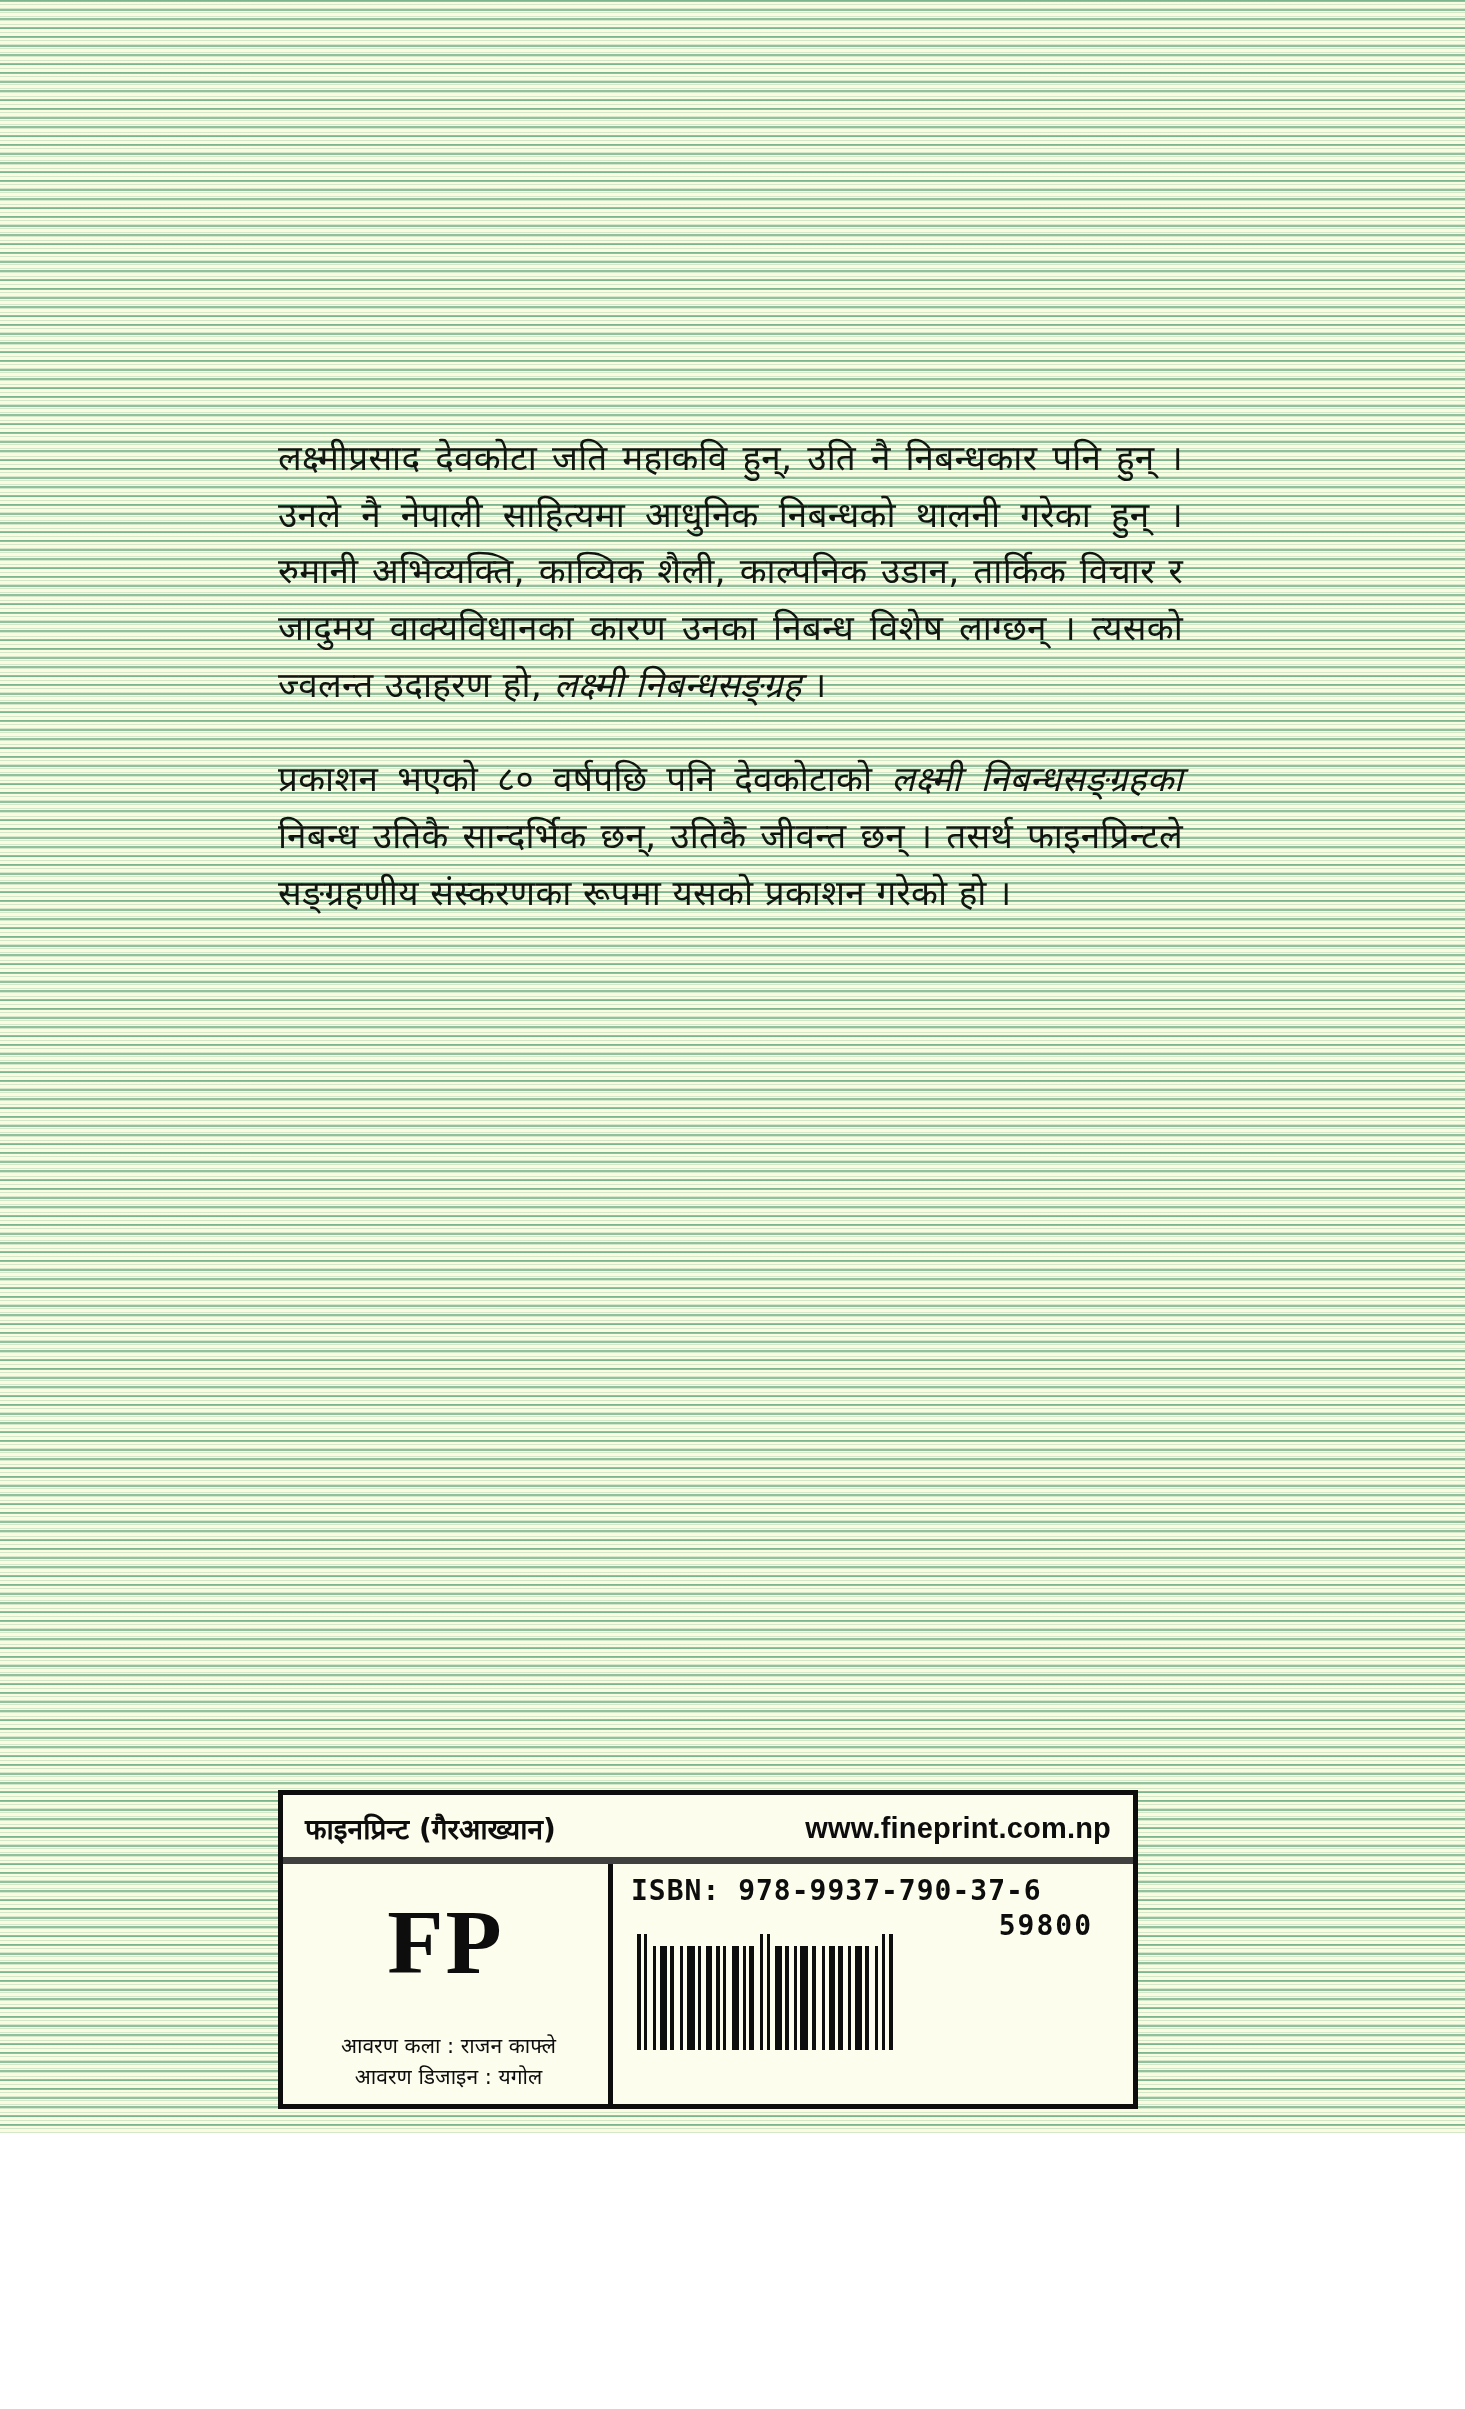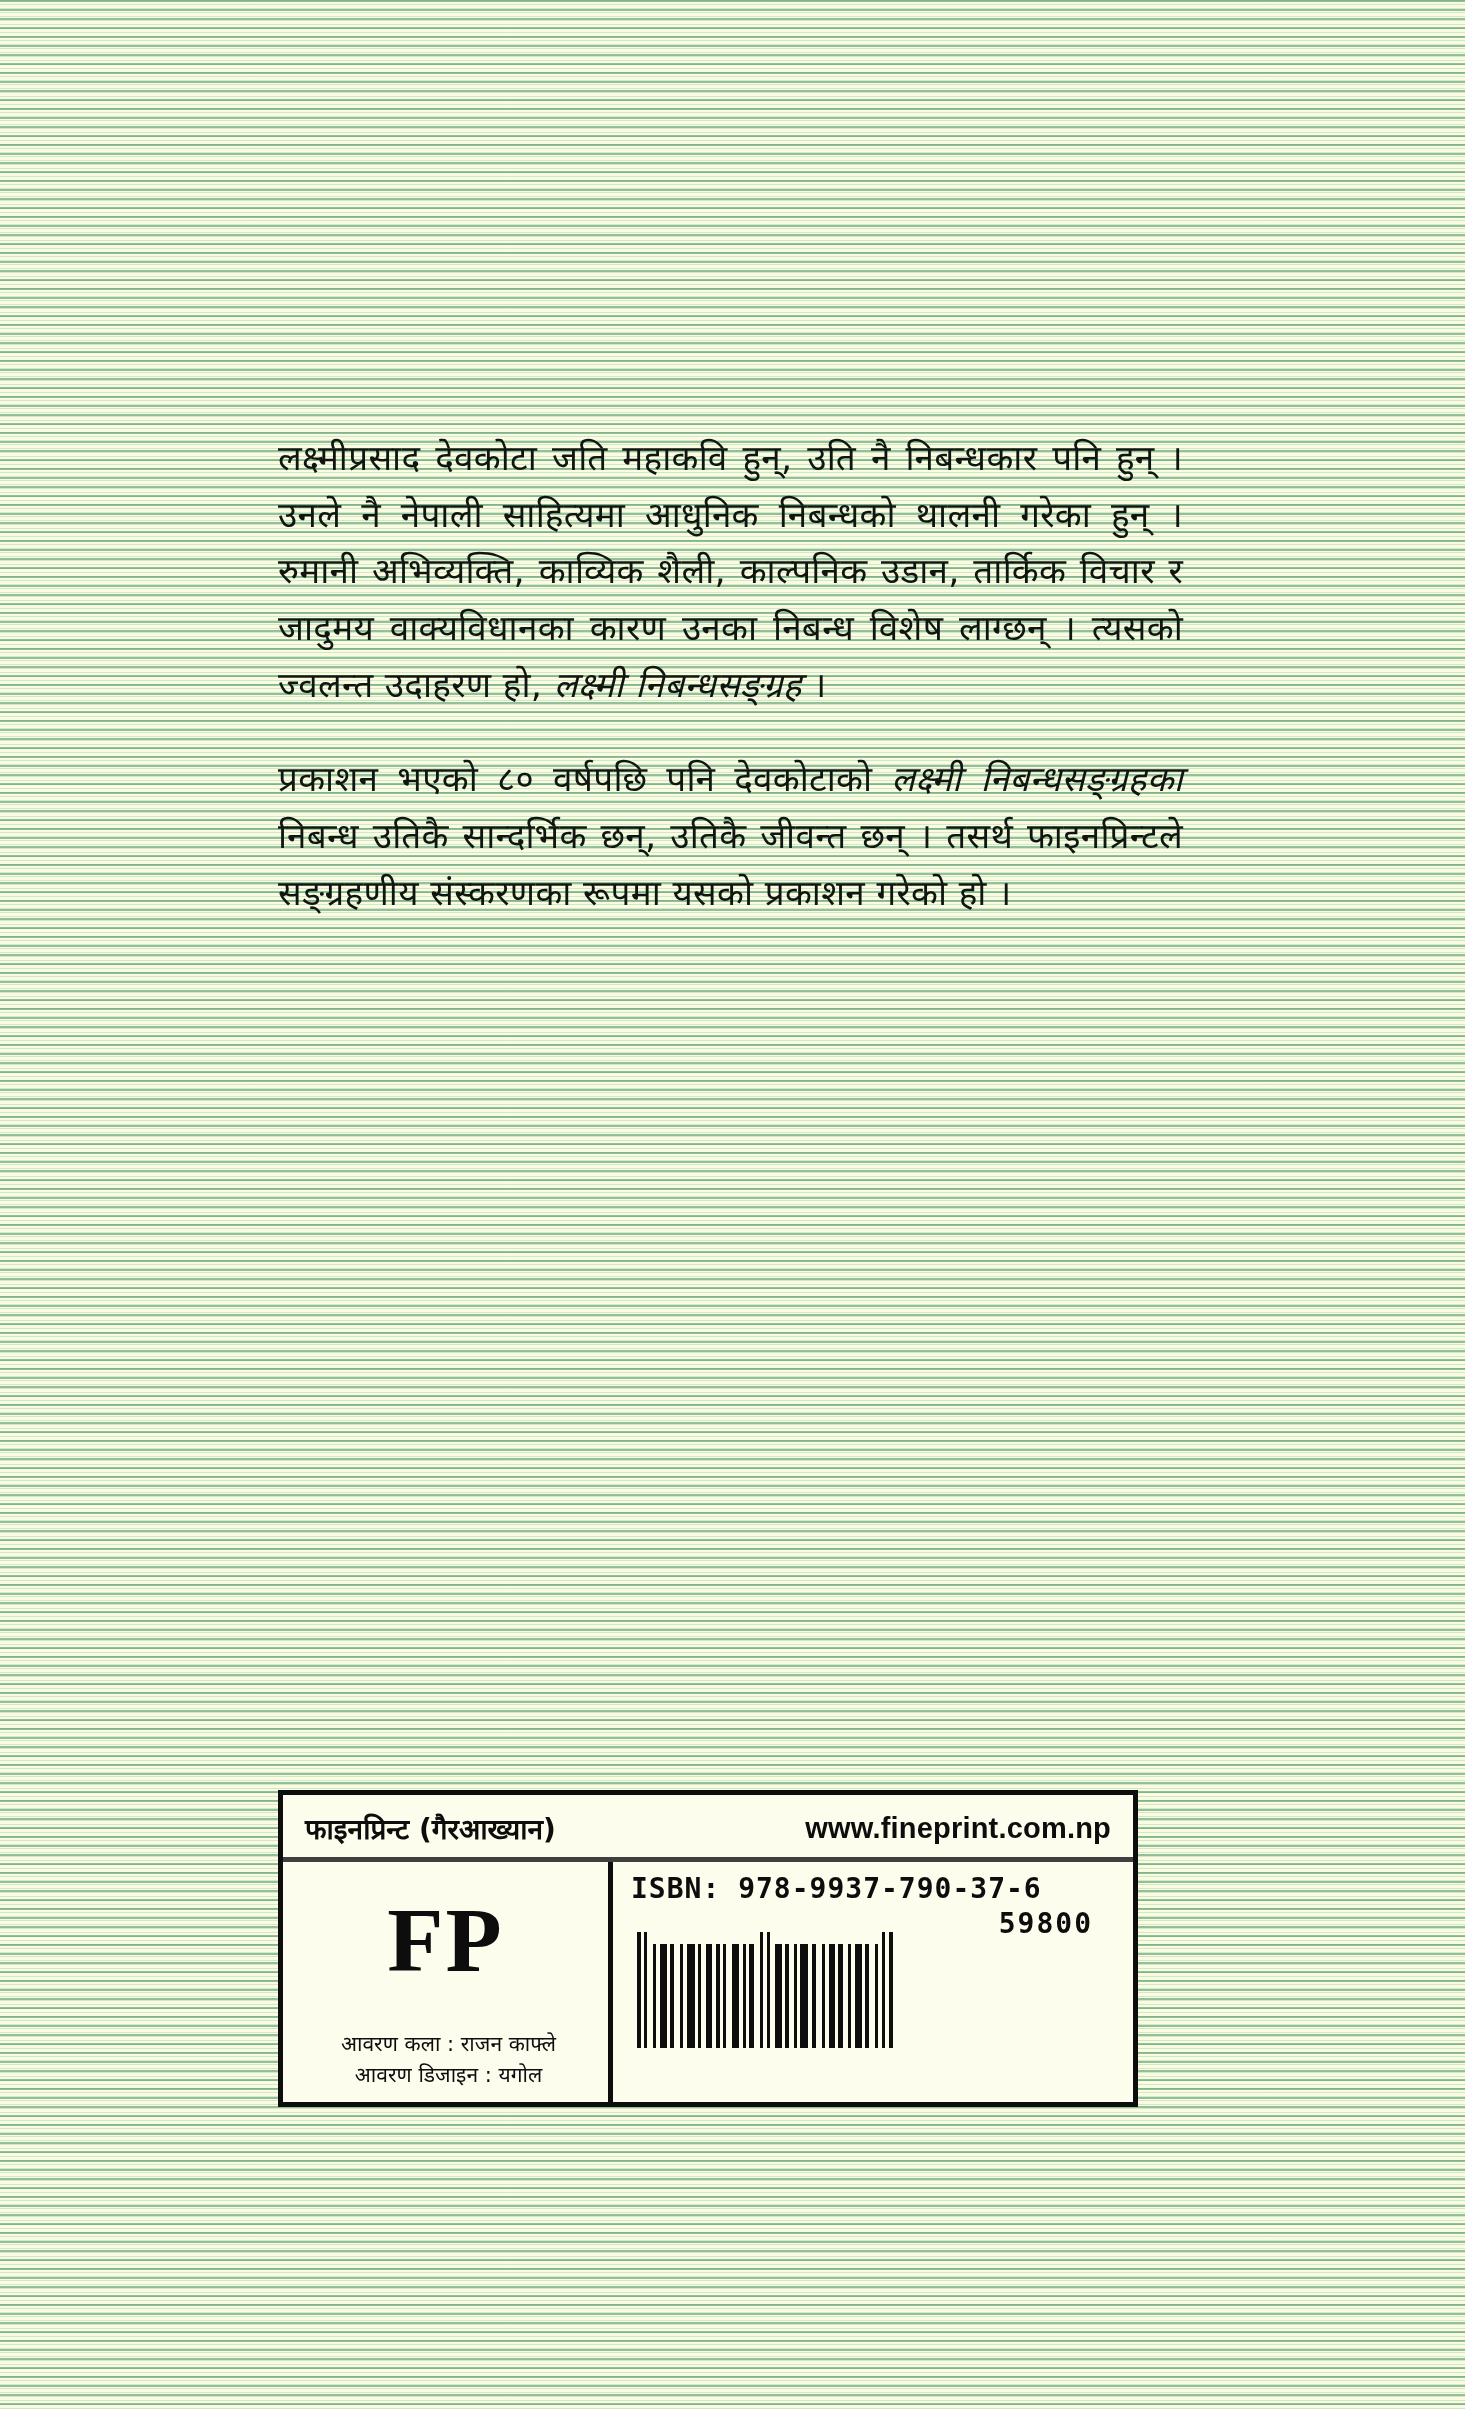--- a/index.html
+++ b/index.html
@@ -6,21 +6,21 @@
     margin: 0;
     padding: 0;
     background: #ffffff;
   }
   body {
     font-family: "DejaVu Sans", sans-serif;
   }
   .page {
     position: relative;
     width: 1465px;
-    height: 2409px;
+    height: 2133px;
     background-color: #fbfbe2;
     overflow: hidden;
   }
   
   .texture {
     position: absolute;
     inset: 0;
     background-image: repeating-linear-gradient(
       to bottom,
       rgba(0, 110, 60, 0.42) 0px,
@@ -92,21 +92,21 @@
   .bb-website {
     font-family: "Liberation Sans", sans-serif;
     font-size: 29px;
     font-weight: bold;
     color: #0d0d0d;
     white-space: nowrap;
     letter-spacing: 0.2px;
   }
   .bb-body {
     display: flex;
-    border-top: 5px solid #404040;
+    border-top: 7px solid #404040;
     min-height: 240px;
     justify-content: center;
   }
   .bb-left {
     width: 330px;
     border-right: 5px solid #0d0d0d;
     display: flex;
     flex-direction: column;
     justify-content: space-between;
     align-items: center;

